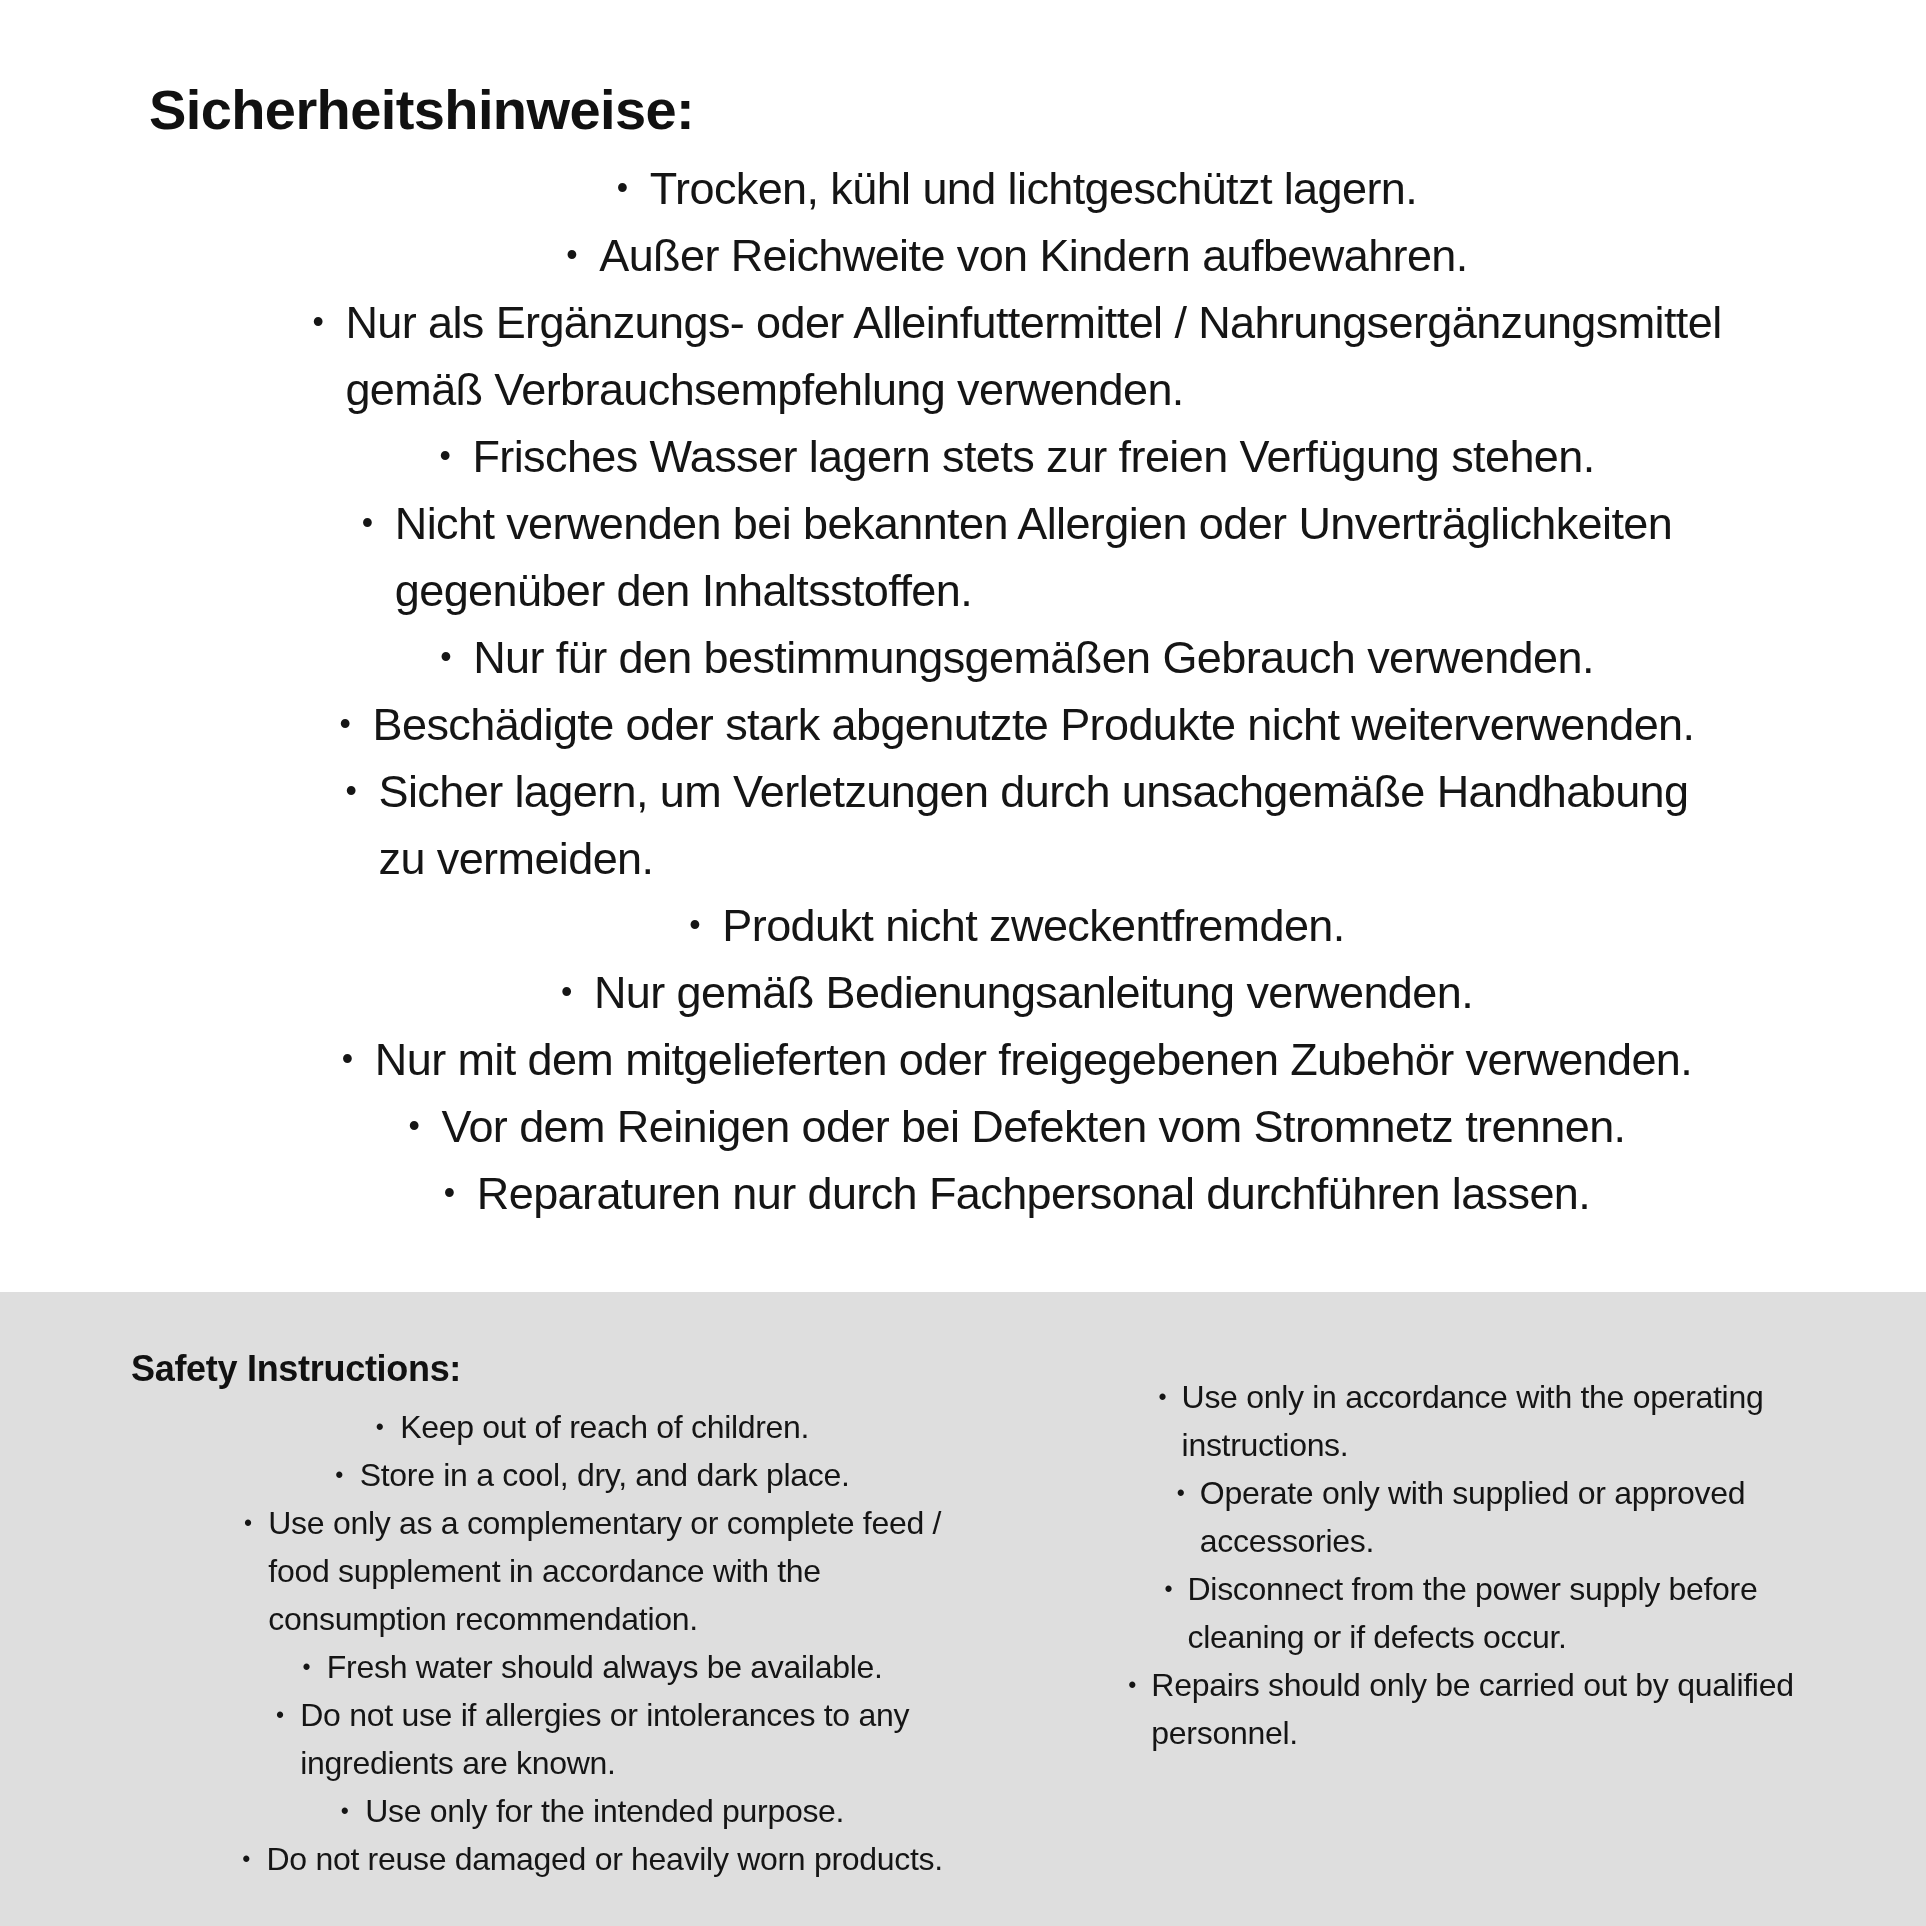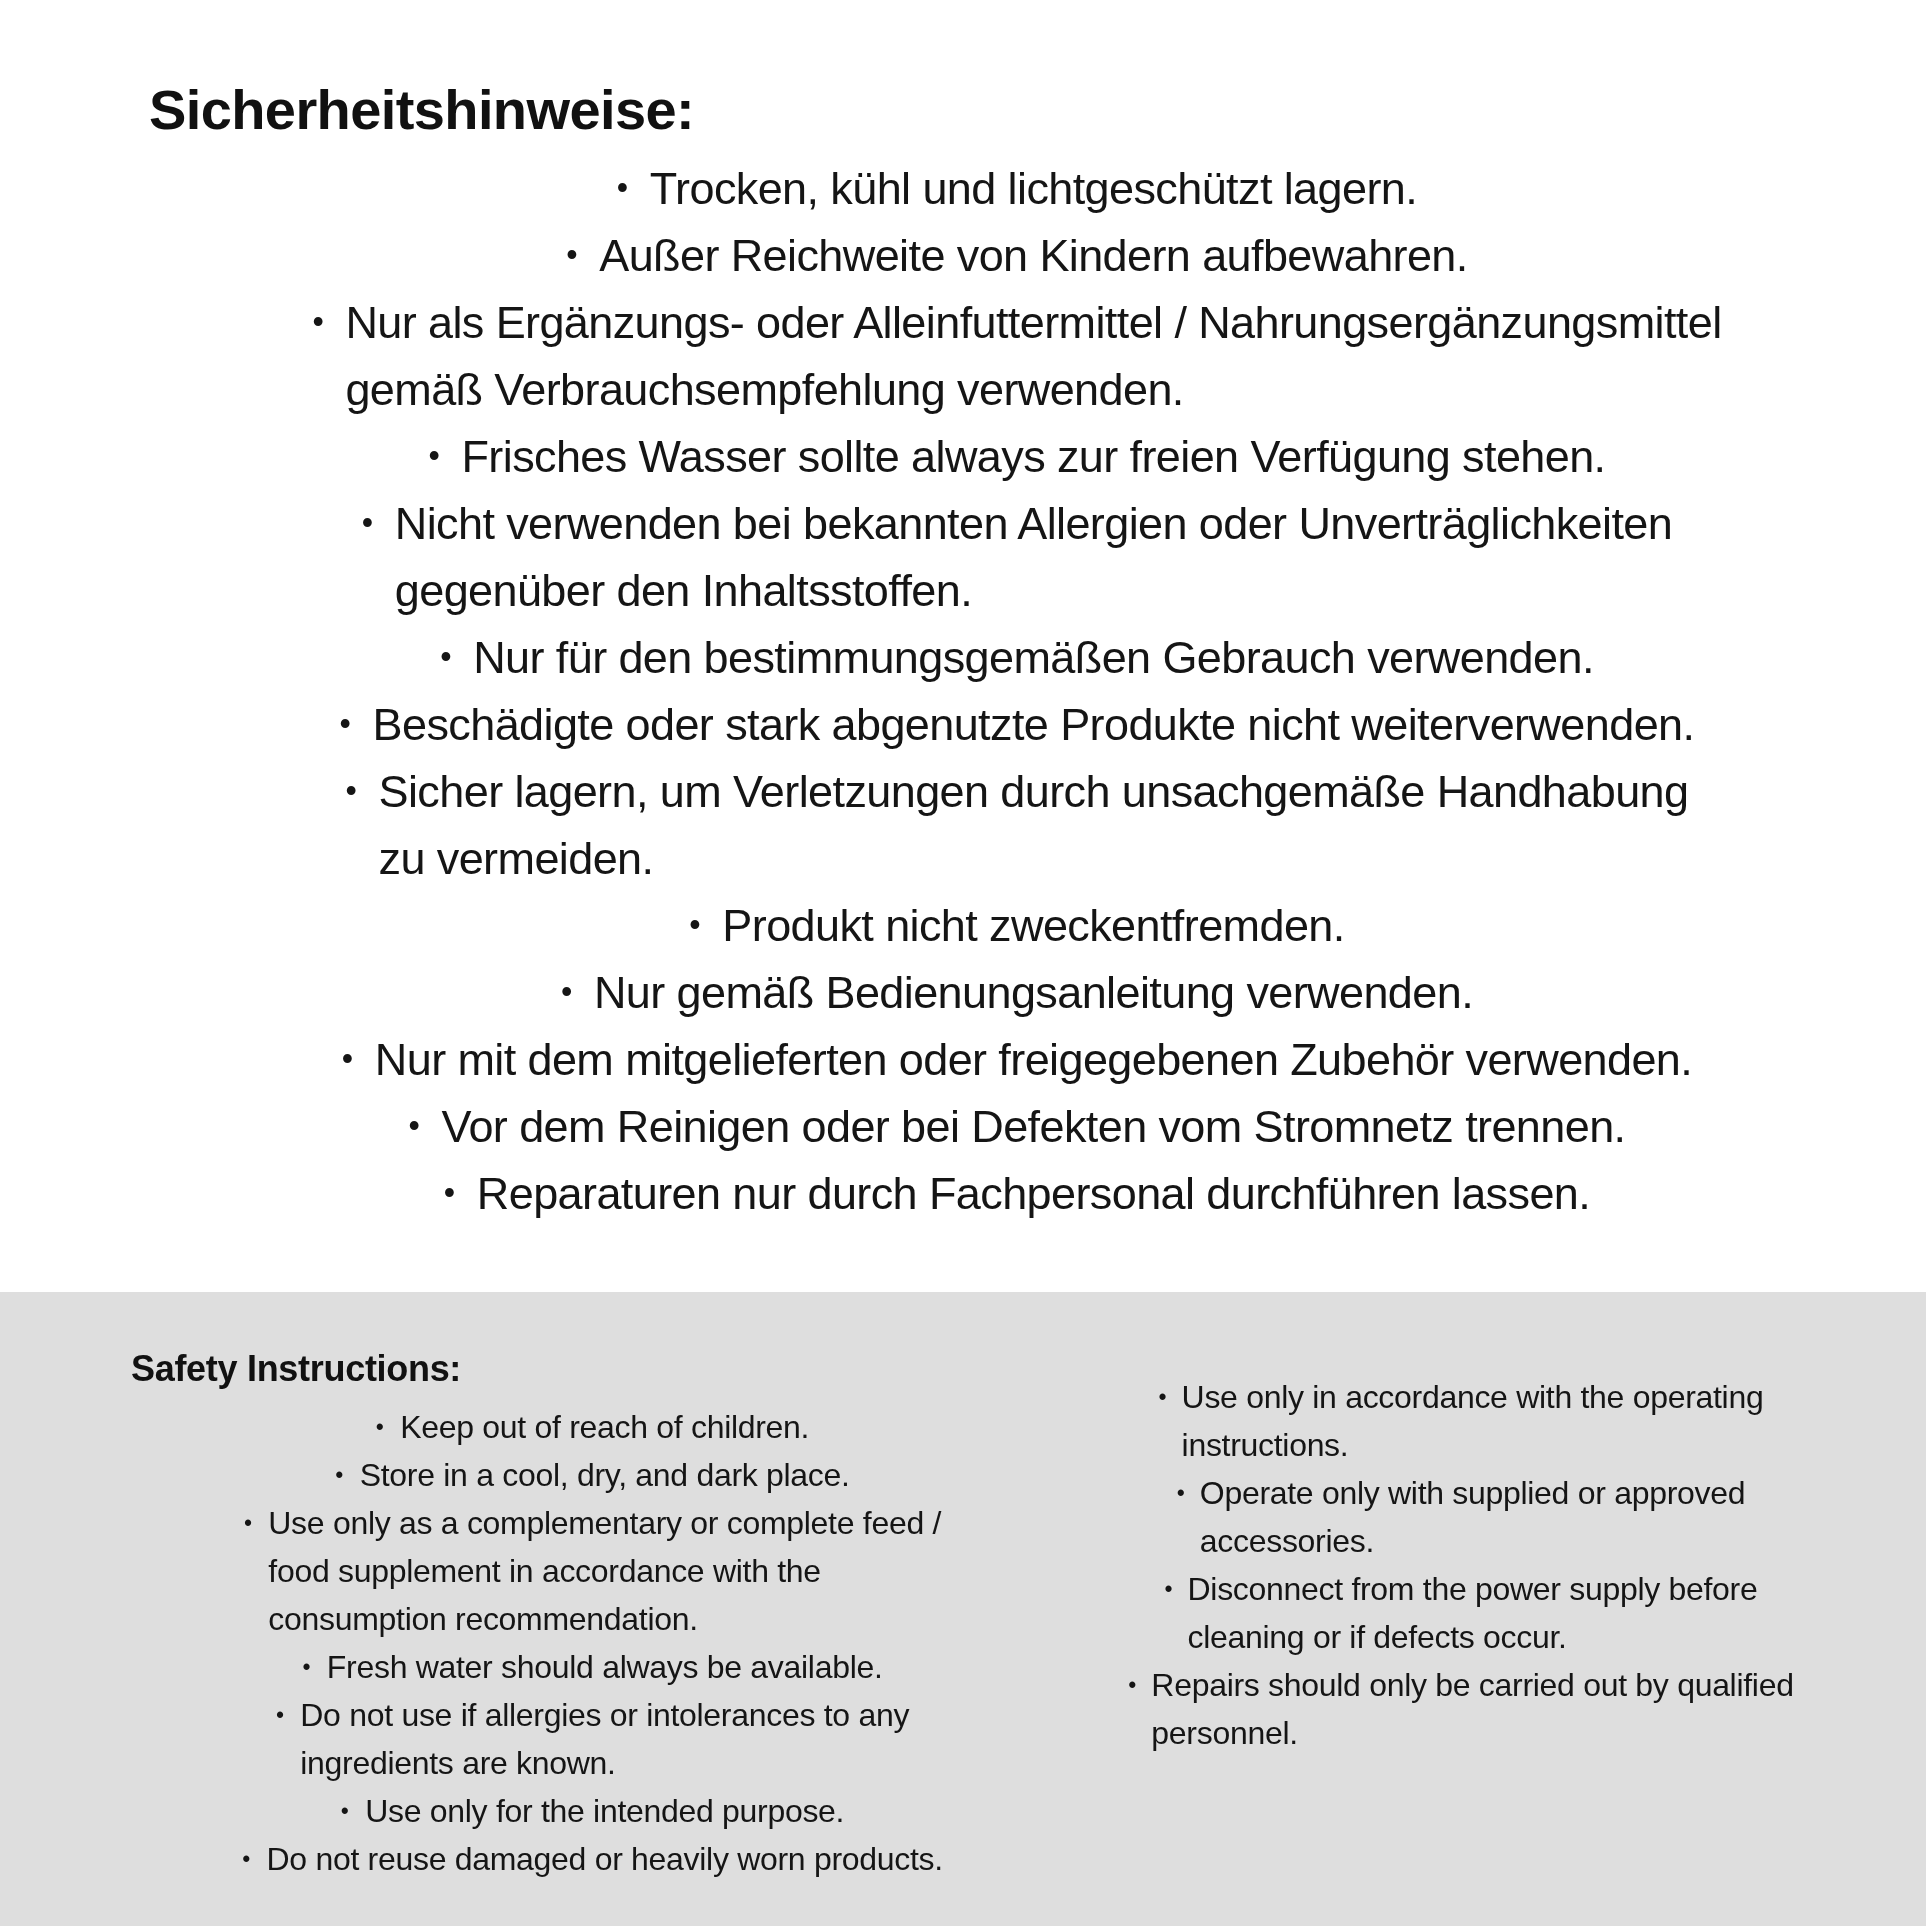--- a/index.html
+++ b/index.html
@@ -86,21 +86,21 @@
           <span class="txt">Trocken, kühl und lichtgeschützt lagern.</span>
         </li>
       <li>
           <span class="txt">Außer Reichweite von Kindern aufbewahren.</span>
         </li>
       <li>
           <span class="txt">Nur als Ergänzungs- oder Alleinfuttermittel / Nahrungsergänzungsmittel
 gemäß Verbrauchsempfehlung verwenden.</span>
         </li>
       <li>
-          <span class="txt">Frisches Wasser sollte always zur freien Verfügung stehen.</span>
+          <span class="txt">Frisches Wasser lagern stets zur freien Verfügung stehen.</span>
         </li>
       <li>
           <span class="txt">Nicht verwenden bei bekannten Allergien oder Unverträglichkeiten
 gegenüber den Inhaltsstoffen.</span>
         </li>
       <li>
           <span class="txt">Nur für den bestimmungsgemäßen Gebrauch verwenden.</span>
         </li>
       <li>
           <span class="txt">Beschädigte oder stark abgenutzte Produkte nicht weiterverwenden.</span>

